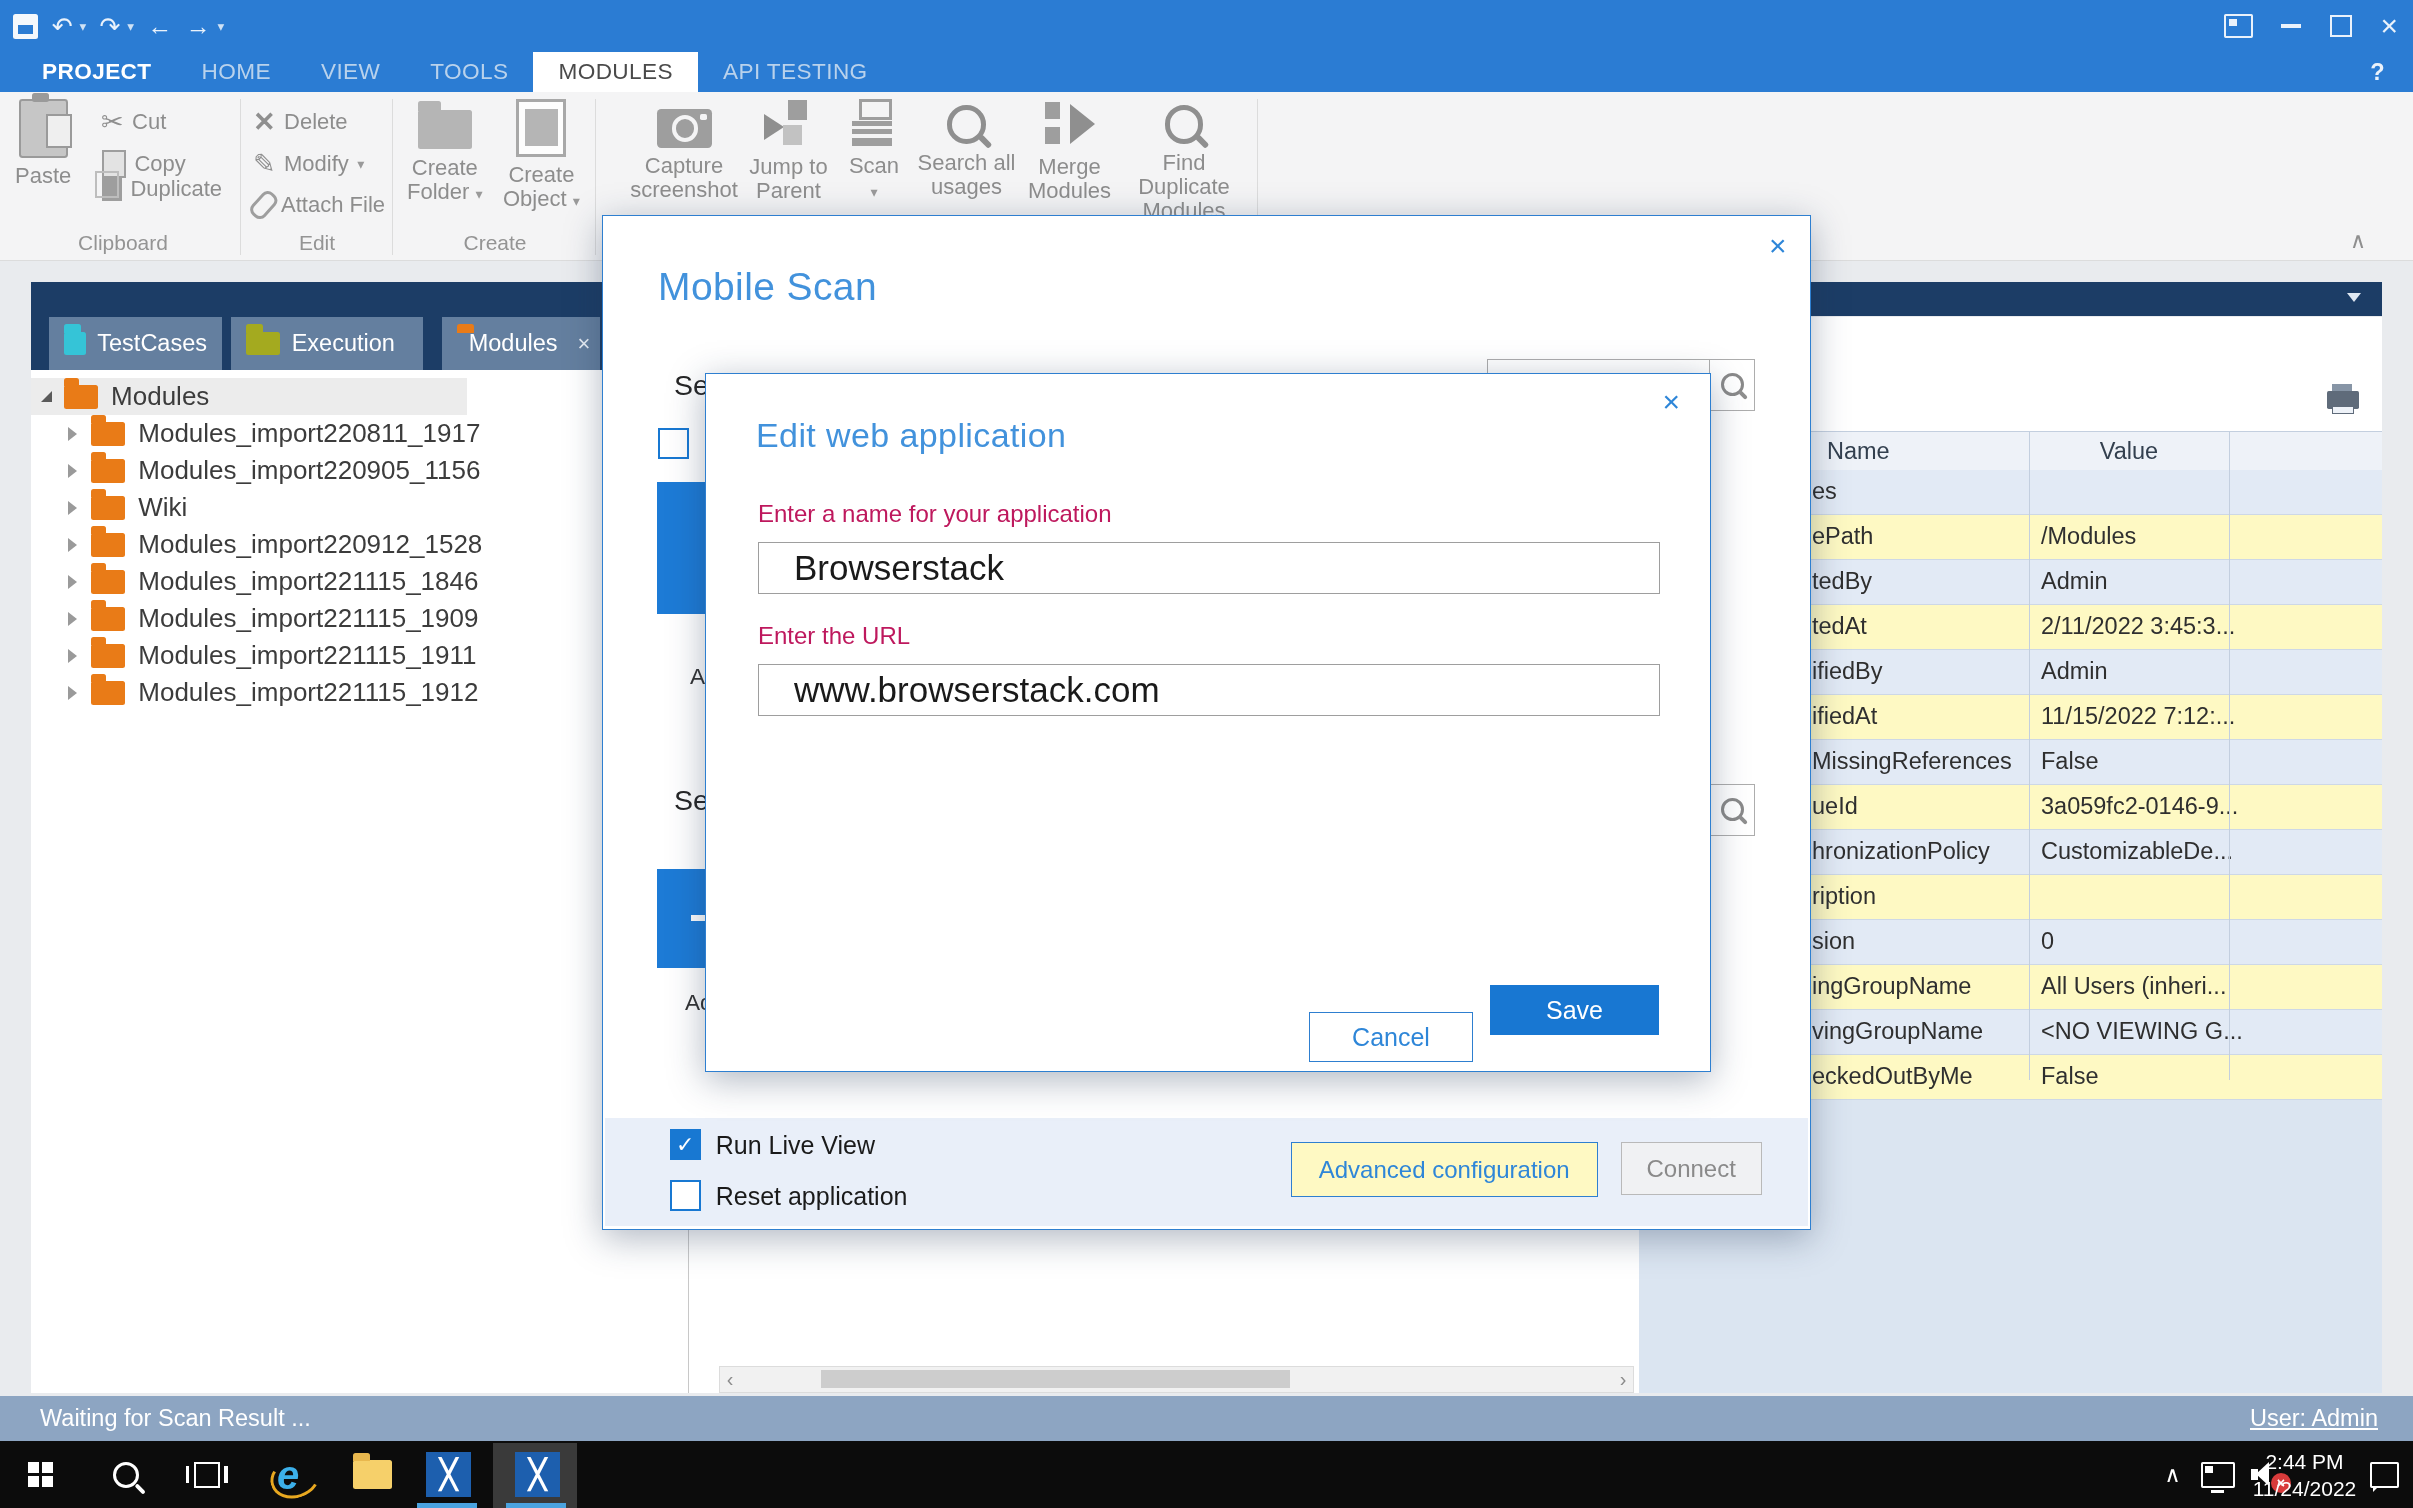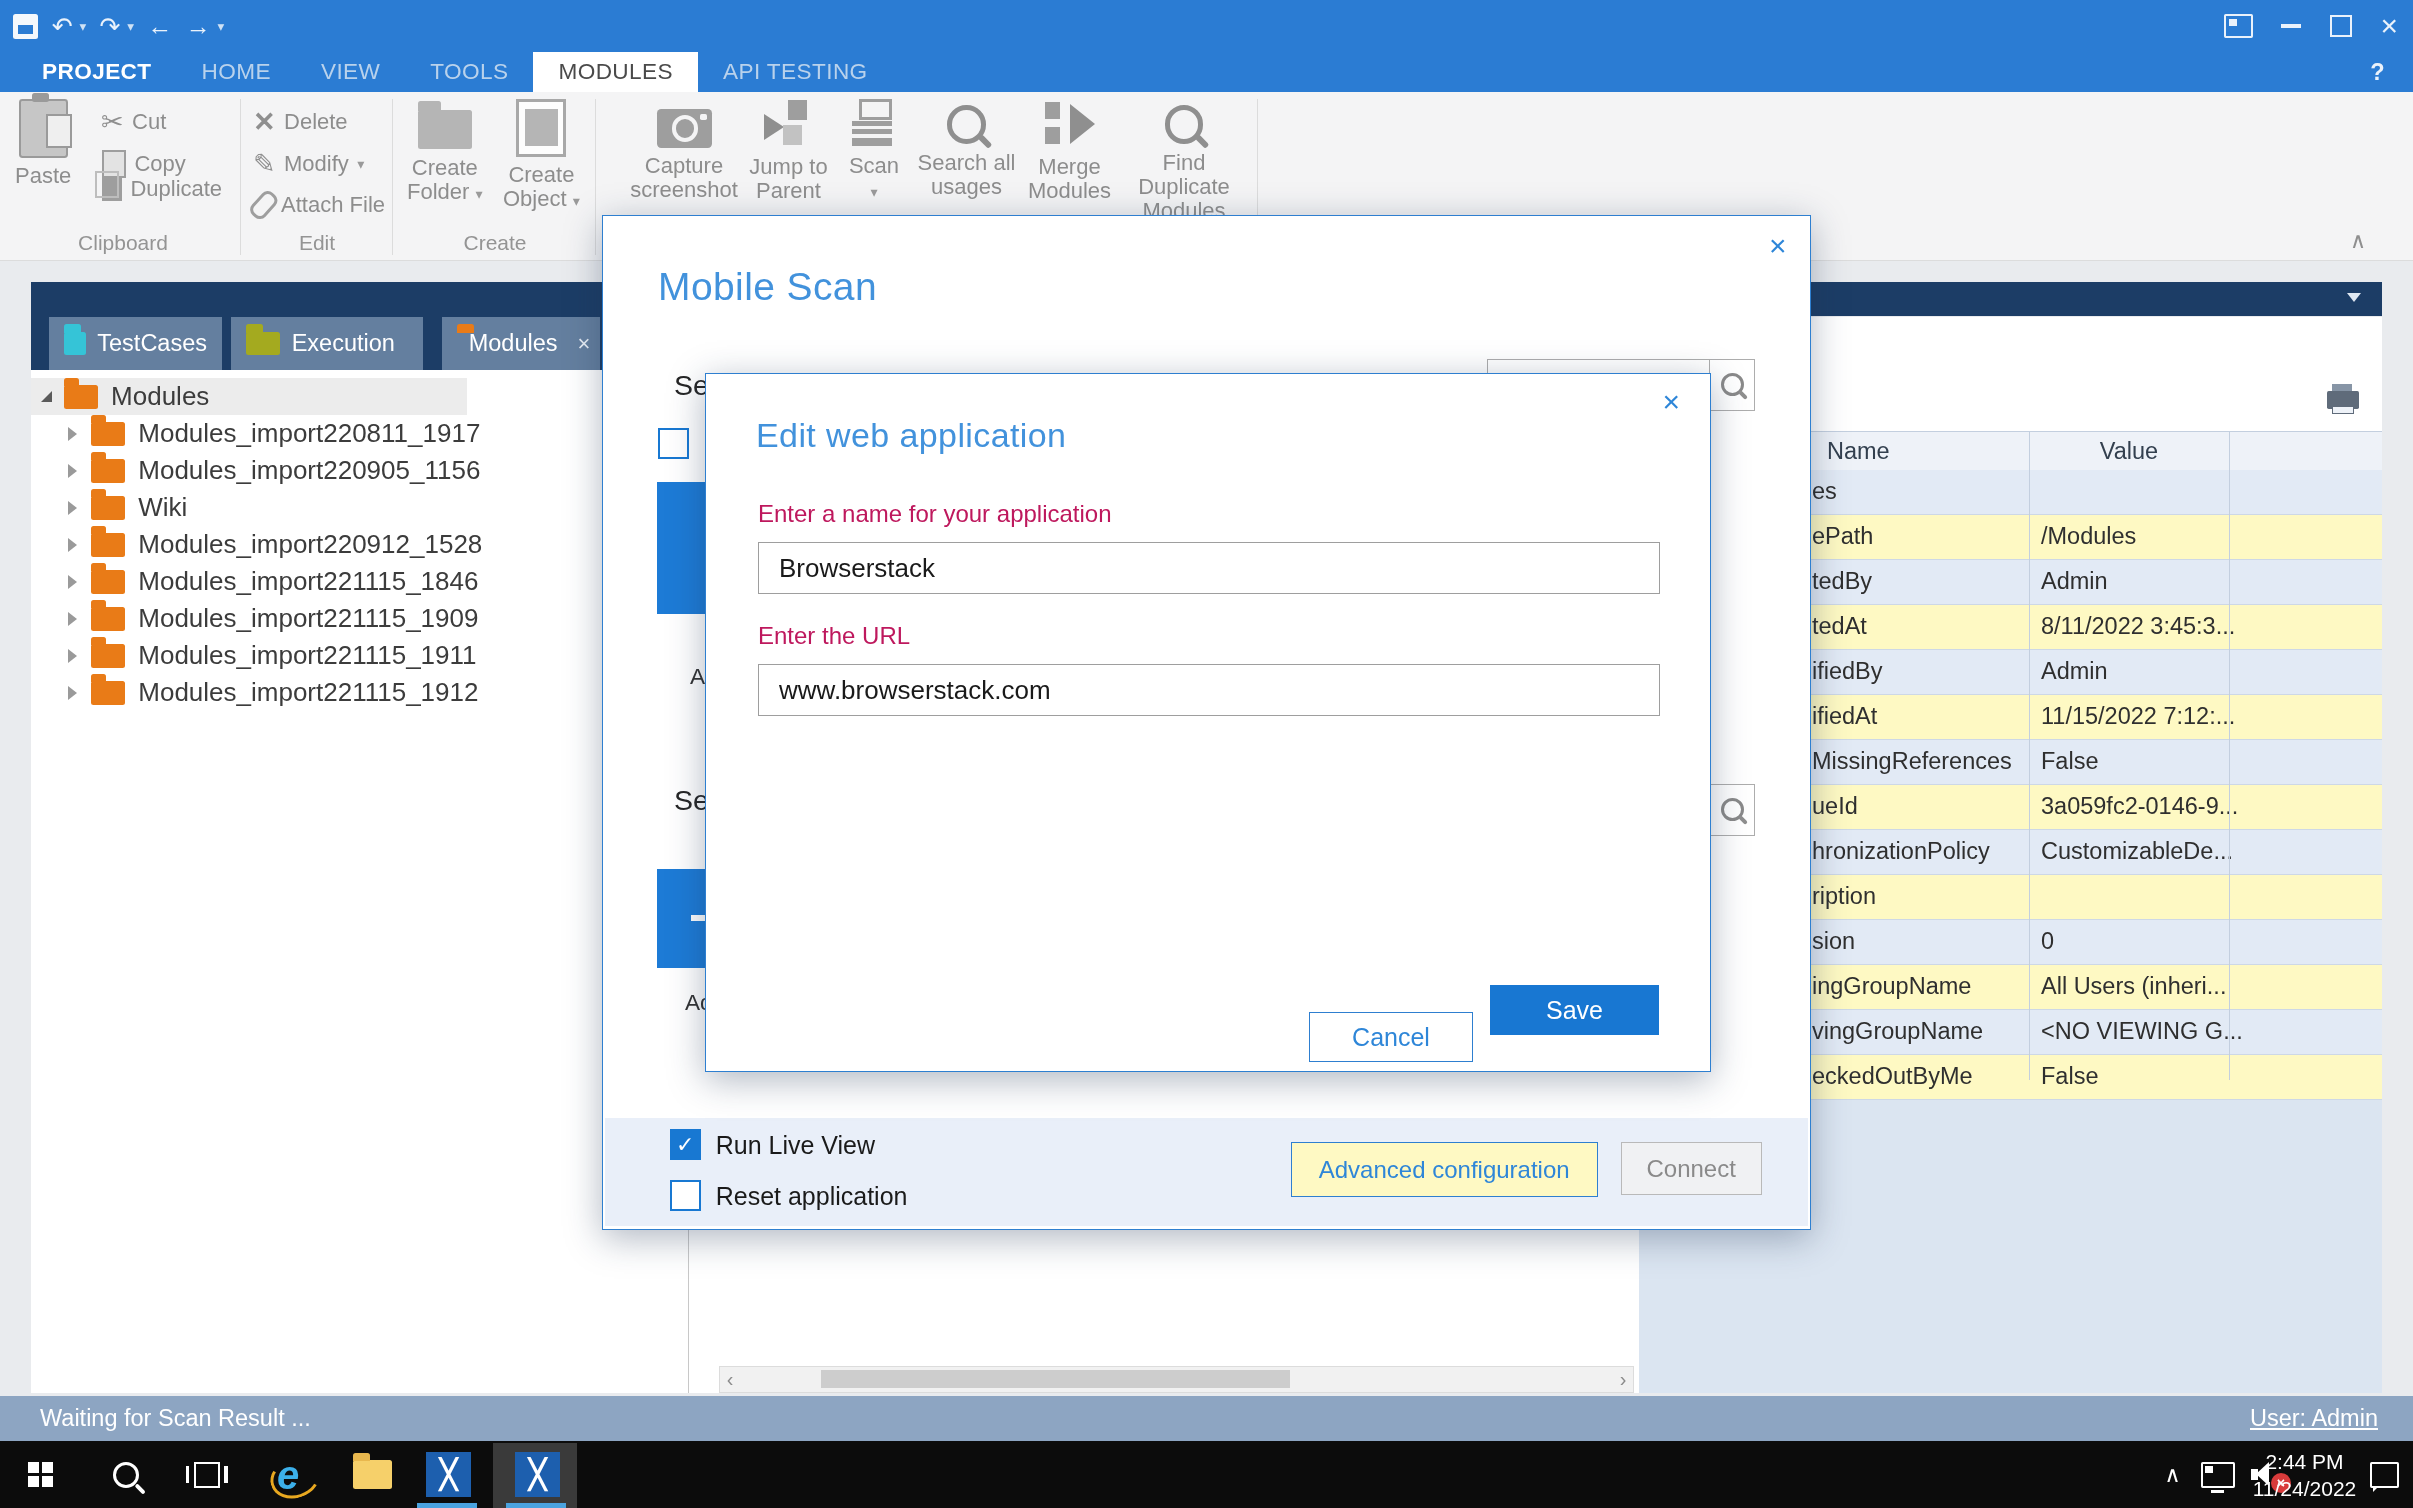--- a/index.html
+++ b/index.html
@@ -122,21 +122,21 @@
   .cbx.checked{background:#1878d2;color:#fff;font-size:22px;}
   .tile{position:absolute;width:101px;background:#1d7bd6;}
   .tile-label{position:absolute;font-size:22.6px;color:#333;}
   .plus-h{position:absolute;left:88px;width:37px;height:5.9px;background:#fff;}
   .plus-v{position:absolute;left:104px;width:5.9px;height:37px;background:#fff;}
   .searchbox{position:absolute;width:268px;height:52px;border:1.7px solid #adadad;background:#fff;box-sizing:border-box;}
   .searchbox .magwrap{position:absolute;right:0;top:0;width:44px;height:49px;border-left:1.7px solid #adadad;display:flex;align-items:center;justify-content:center;}
   .searchbox .mag{width:17px;height:17px;border-width:3.4px;border-color:#8a8a8a;}
   .searchbox .mag::after{width:4.2px;height:10px;right:-4.2px;bottom:-6.7px;}
   .fld-label{position:absolute;font-size:24px;color:#be185d;}
-  .fld{position:absolute;width:902px;height:52px;border:1.7px solid #9e9e9e;background:#fff;font-size:26px;color:#1a1a1a;display:flex;align-items:center;padding-left:20px;box-sizing:border-box;}
+  .fld{position:absolute;width:902px;height:52px;border:1.7px solid #9e9e9e;background:#fff;font-size:35px;color:#1a1a1a;display:flex;align-items:center;padding-left:35px;box-sizing:border-box;}
   .btn{position:absolute;display:flex;align-items:center;justify-content:center;font-size:25px;box-sizing:border-box;}
   #btn-cancel{left:603px;top:611px;width:164px;height:50px;border:1.7px solid #2e7fd0;color:#2e86d8;background:#fff;margin-top:27px;}
   #btn-save{left:784px;top:611px;width:169px;height:50px;background:#1877d2;color:#fff;}
   .scan-footer{position:absolute;left:1.7px;top:902px;width:1203px;height:108px;background:#e9eff9;}
   .cb-label{position:absolute;font-size:25px;color:#1a1a1a;}
   #btn-adv{left:686px;top:24px;width:307px;height:55px;border:1.7px solid #2e7fd0;color:#2e86d8;background:#fef9c3;font-size:24px;}
   #btn-connect{left:1016px;top:24px;width:141px;height:53px;border:0.8px solid #b9b9b9;color:#8a8a8a;background:#f0f1f3;font-size:24px;}
 
   
   #statusbar{position:absolute;left:0;top:1396px;width:2413px;height:45px;background:#8da5c2;color:#fff;font-size:23.5px;}
@@ -377,21 +377,21 @@
         <div class="prow even">
           <span class="pname">ePath</span>
           <span class="pvalue">/Modules</span>
         </div>
         <div class="prow odd">
           <span class="pname">tedBy</span>
           <span class="pvalue">Admin</span>
         </div>
         <div class="prow even">
           <span class="pname">tedAt</span>
-          <span class="pvalue">8/11/2022 3:45:3...</span>
+          <span class="pvalue">2/11/2022 3:45:3...</span>
         </div>
         <div class="prow odd">
           <span class="pname">ifiedBy</span>
           <span class="pvalue">Admin</span>
         </div>
         <div class="prow even">
           <span class="pname">ifiedAt</span>
           <span class="pvalue">11/15/2022 7:12:...</span>
         </div>
         <div class="prow odd">

